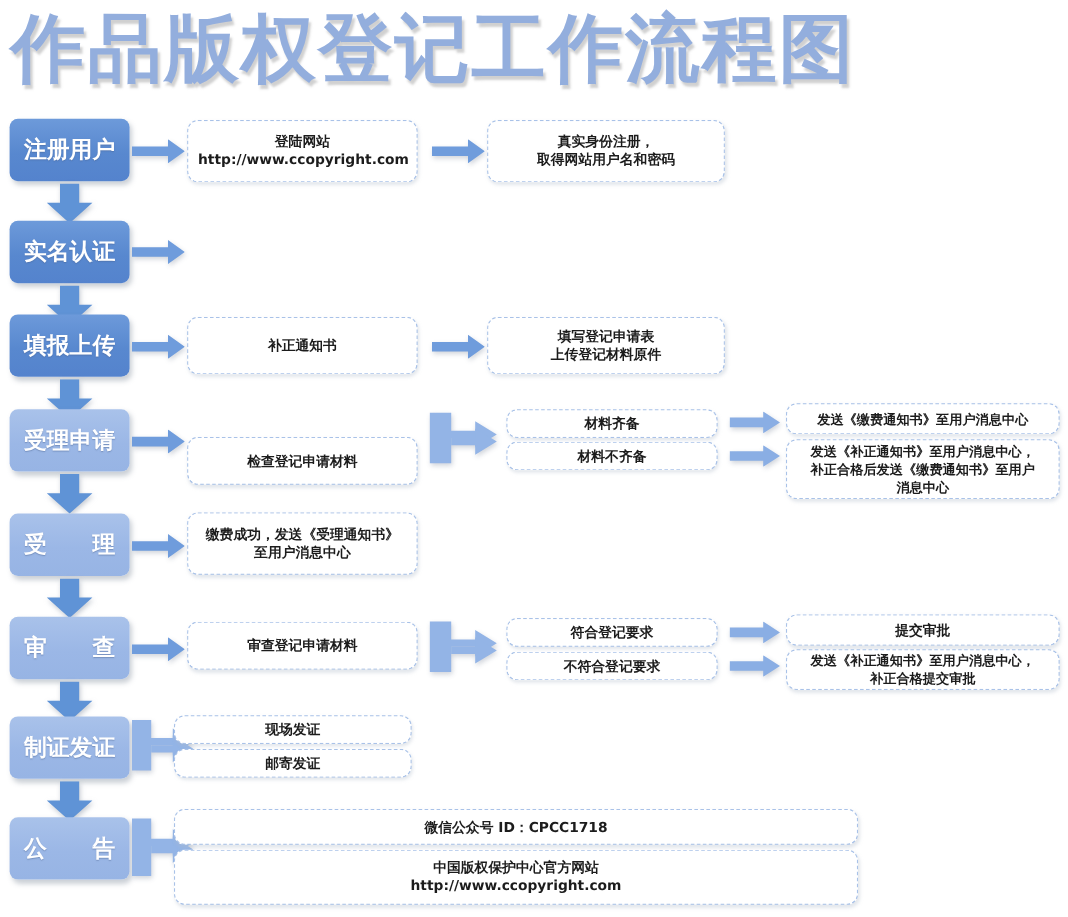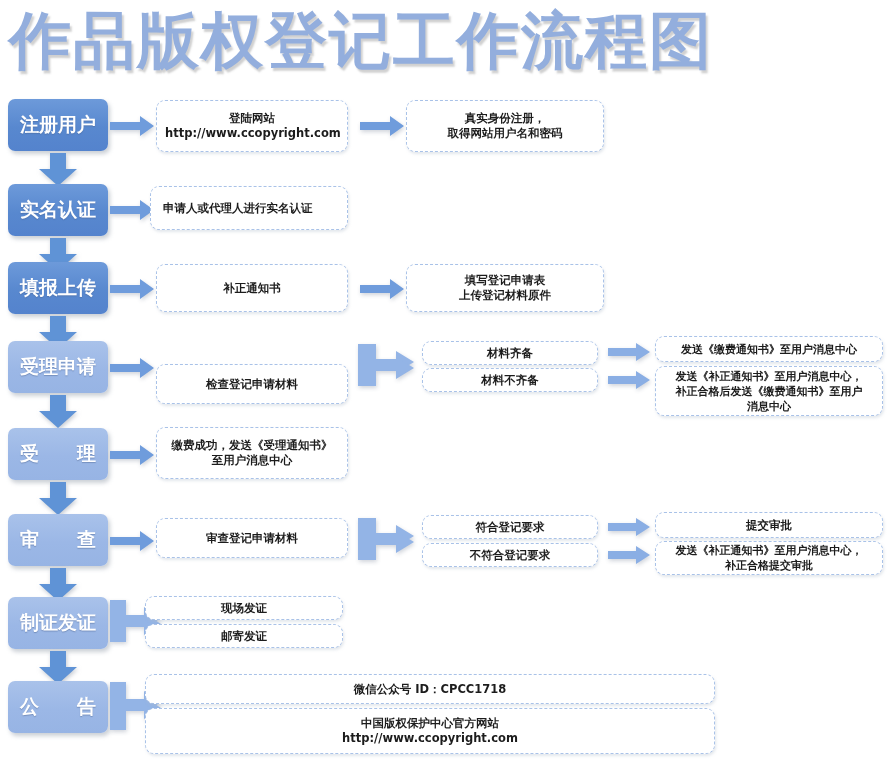--- a/index.html
+++ b/index.html
@@ -121,25 +121,20 @@
   <div class="downarrow" style="left:38px;top:238px;">
     <svg width="40" height="34" viewBox="0 0 40 34">
         <path d="M12 0 H28 V16 H39 L20 33 L1 16 H12 Z" fill="#5f93d6"></path>
       </svg>
   </div>
   <div class="rightarrow" style="left:110px;top:200px;width:44px;">
     <svg width="44" height="20" viewBox="0 0 44 20">
         <path d="M0 6 H30 V0 L44 10 L30 20 V14 H0 Z" fill="#6f9cdc"></path>
       </svg>
   </div>
-  <div class="dbox left" style="left:150px;top:186px;width:198px;height:44px;">
-    <div class="txt">
-      <div>申请人或代理人进行实名认证</div>
-    </div>
-  </div>
 
   <div class="stagebox dark" style="left:8px;top:262px;">
     <span>填报上传</span>
   </div>
   <div class="downarrow" style="left:38px;top:316px;">
     <svg width="40" height="34" viewBox="0 0 40 34">
         <path d="M12 0 H28 V16 H39 L20 33 L1 16 H12 Z" fill="#5f93d6"></path>
       </svg>
   </div>
   <div class="rightarrow" style="left:110px;top:279px;width:44px;">

